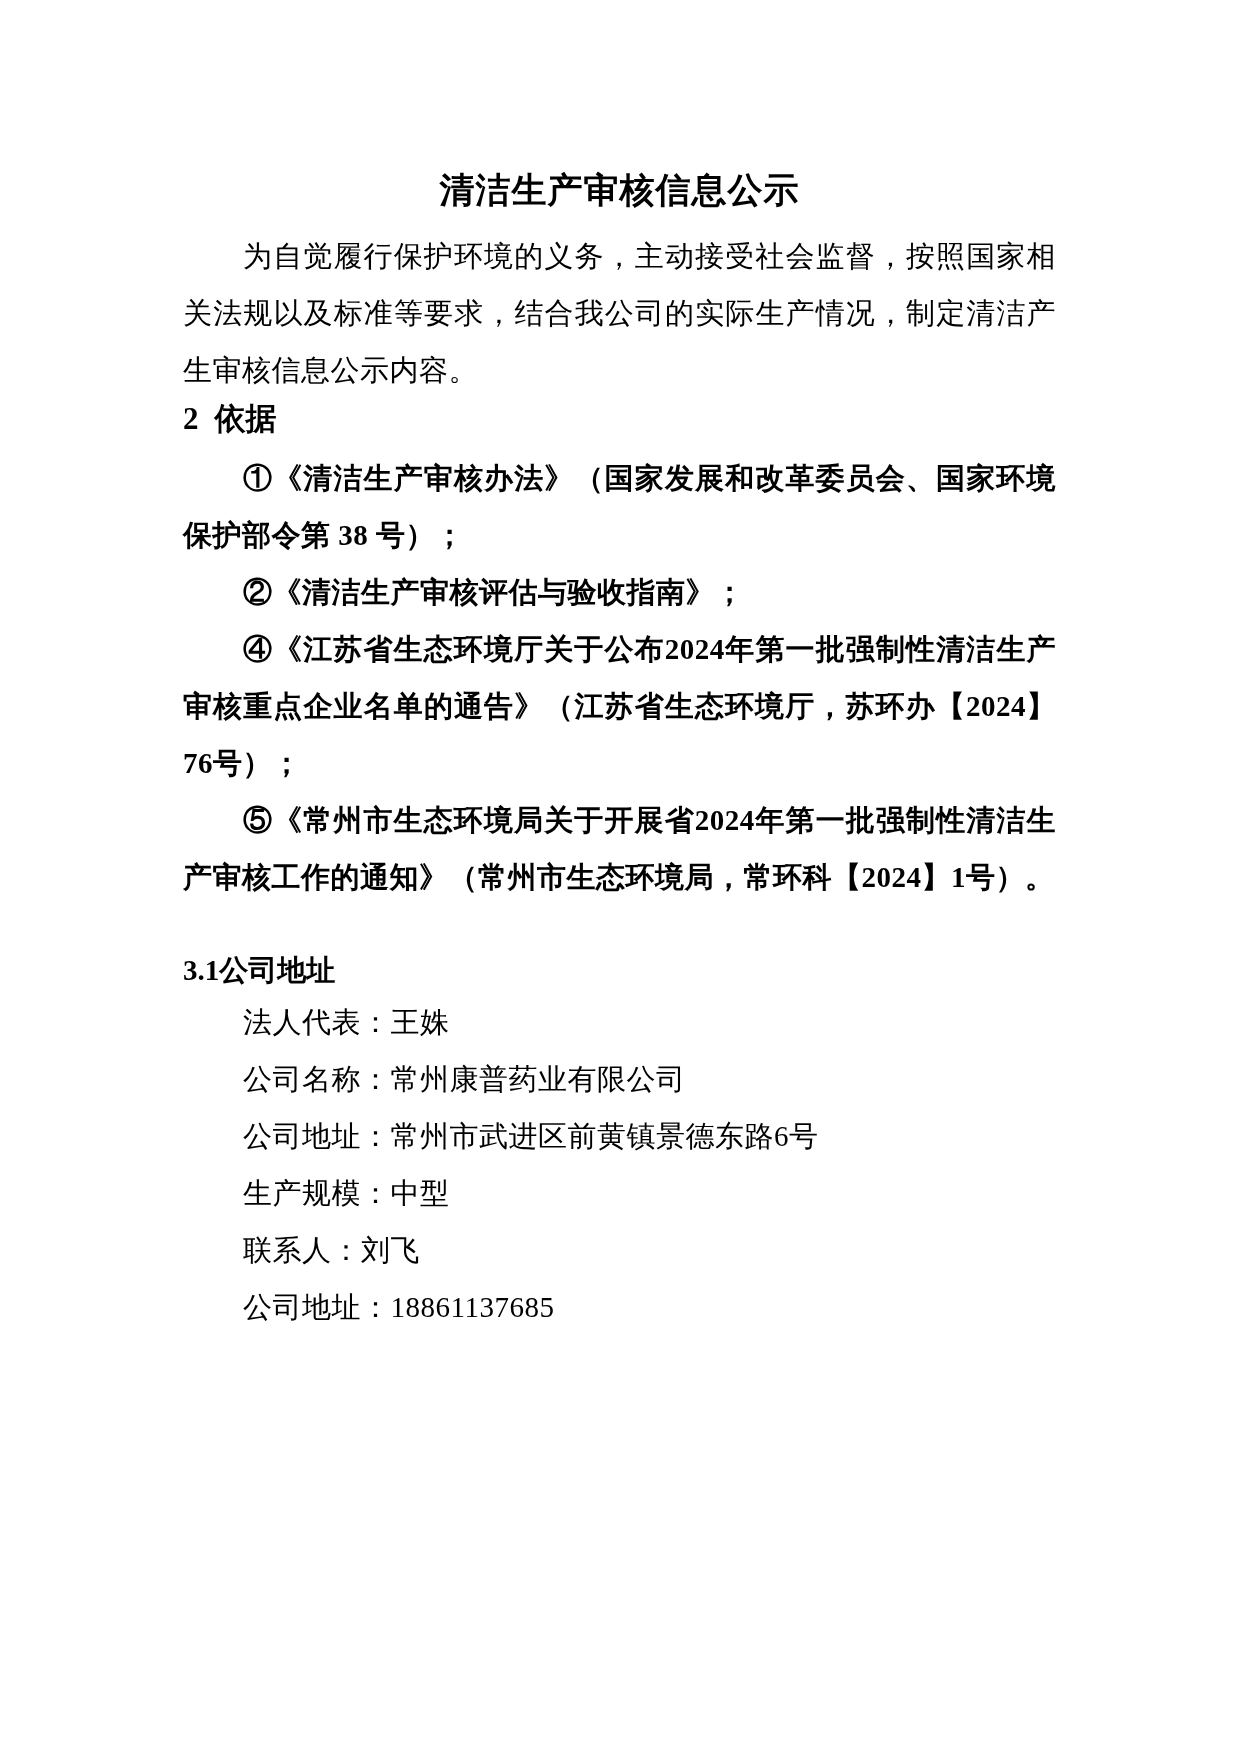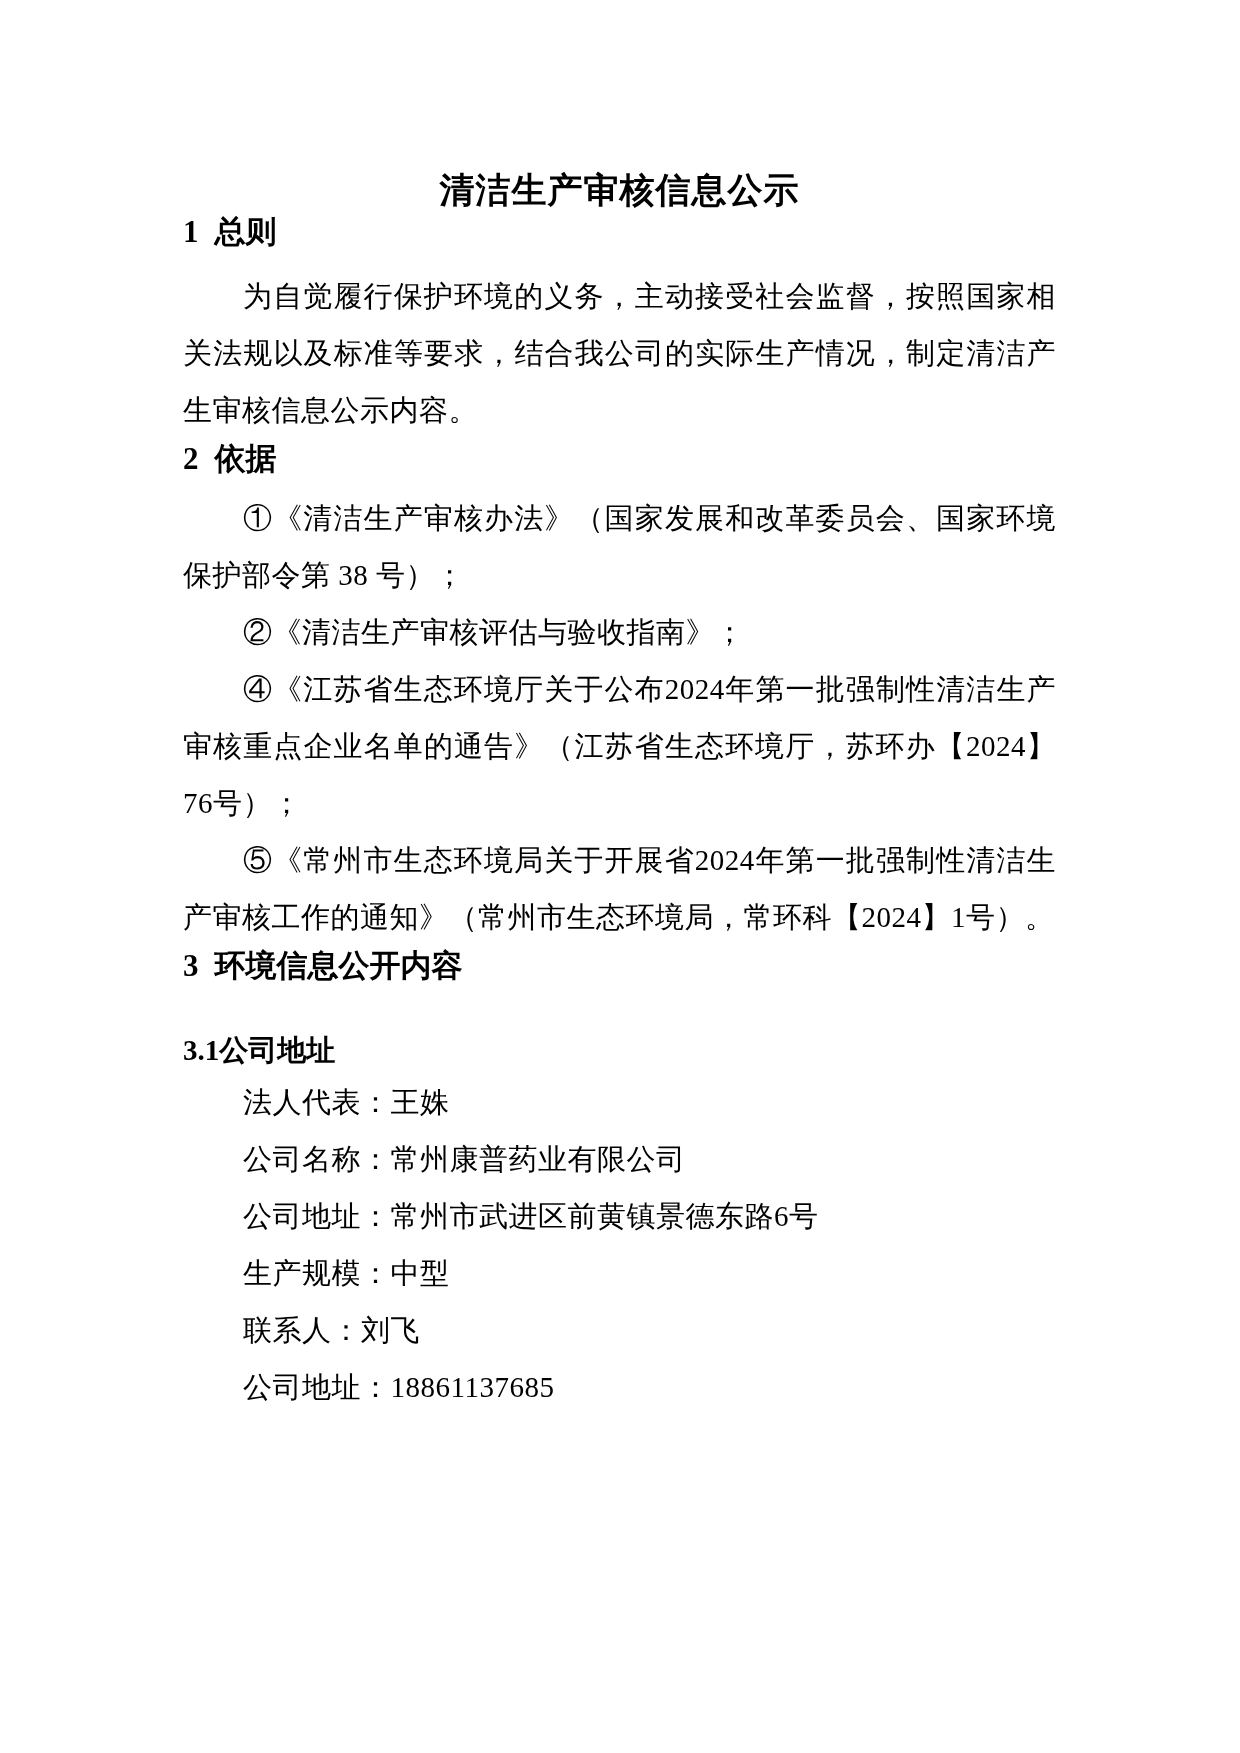--- a/index.html
+++ b/index.html
@@ -56,56 +56,54 @@
   .sec-num { margin-right: 16px; }
   .sub-num { margin-right: 0; }
   .para {
     font-size: 29px;
     line-height: 57px;
     margin: 16px 0 0 0;
     text-indent: 60px;
     text-align: justify;
     letter-spacing: 0.5px;
   }
-  .items { margin-top: 11px; }
+  .items { margin-top: 11px; font-weight: bold; }
   .items .para { margin: 0; }
   .info-list { margin-top: 5px; }
   .info-line {
     font-size: 29px;
     line-height: 57px;
     margin: 0;
     text-indent: 60px;
     letter-spacing: 0.5px;
   }
 </style>
 </head>
 <body>
 
 <div class="page">
   <div class="content">
 
     <h1 class="doc-title">清洁生产审核信息公示</h1>
 
     <section>
-      <h2 class="sec-heading h-1"><span class="sec-num">1</span><span>总则</span></h2>
       <p class="para">为自觉履行保护环境的义务，主动接受社会监督，按照国家相关法规以及标准等要求，结合我公司的实际生产情况，制定清洁产生审核信息公示内容。</p>
     </section>
 
     <section>
       <h2 class="sec-heading h-2"><span class="sec-num">2</span><span>依据</span></h2>
       <div class="items">
         <p class="para">①《清洁生产审核办法》（国家发展和改革委员会、国家环境保护部令第 38 号）；</p>
         <p class="para">②《清洁生产审核评估与验收指南》；</p>
         <p class="para">④《江苏省生态环境厅关于公布2024年第一批强制性清洁生产审核重点企业名单的通告》（江苏省生态环境厅，苏环办【2024】76号）；</p>
         <p class="para">⑤《常州市生态环境局关于开展省2024年第一批强制性清洁生产审核工作的通知》（常州市生态环境局，常环科【2024】1号）。</p>
       </div>
     </section>
 
     <section>
-      <h2 class="sec-heading h-3"><span class="sec-num">3</span><span>环境信息公开内容</span></h2>
 
       <h3 class="sub-heading"><span class="sub-num">3.1</span><span>公司地址</span></h3>
 
       <div class="info-list">
         <p class="info-line"><span>法人代表：</span><span>王姝</span></p>
         <p class="info-line"><span>公司名称：</span><span>常州康普药业有限公司</span></p>
         <p class="info-line"><span>公司地址：</span><span>常州市武进区前黄镇景德东路6号</span></p>
         <p class="info-line"><span>生产规模：</span><span>中型</span></p>
         <p class="info-line"><span>联系人：</span><span>刘飞</span></p>
         <p class="info-line"><span>公司地址：</span><span>18861137685</span></p>

